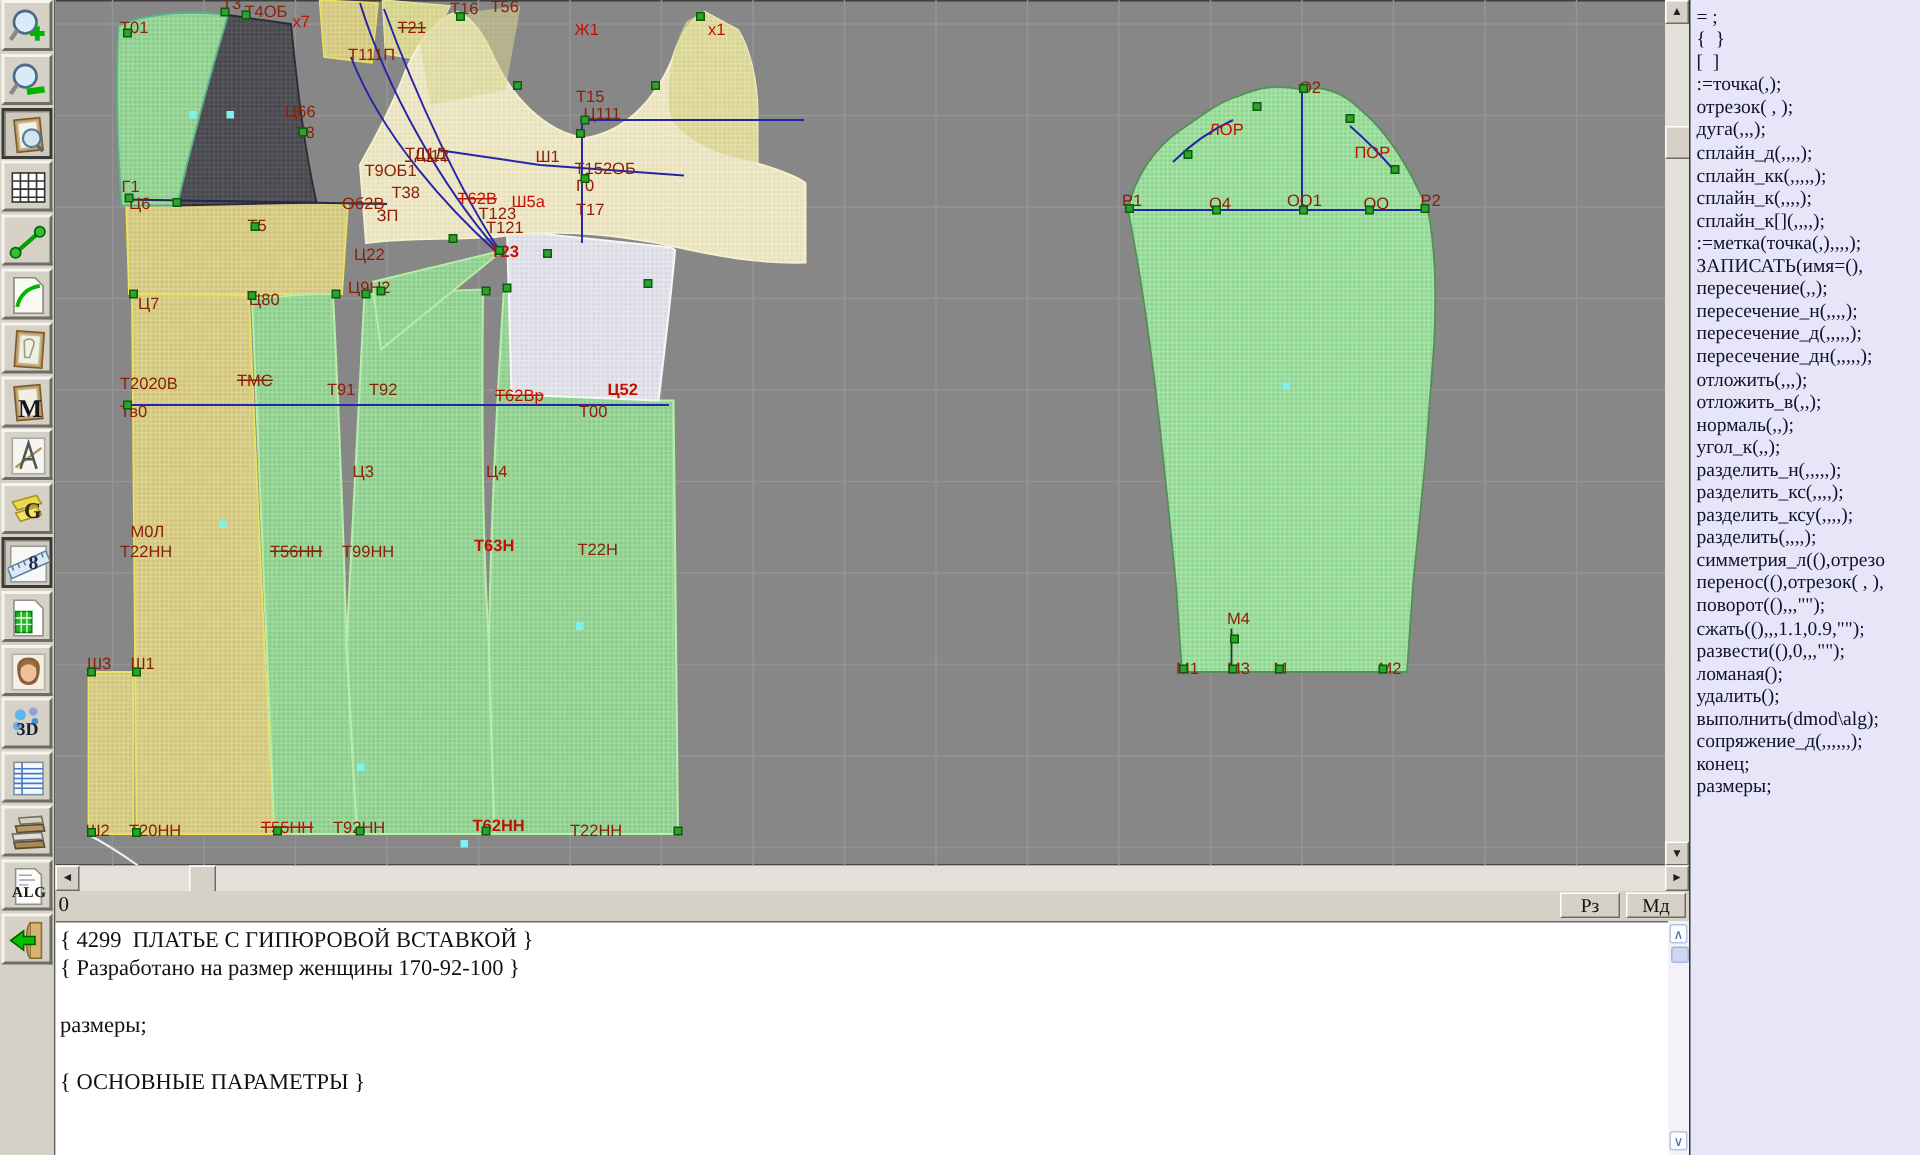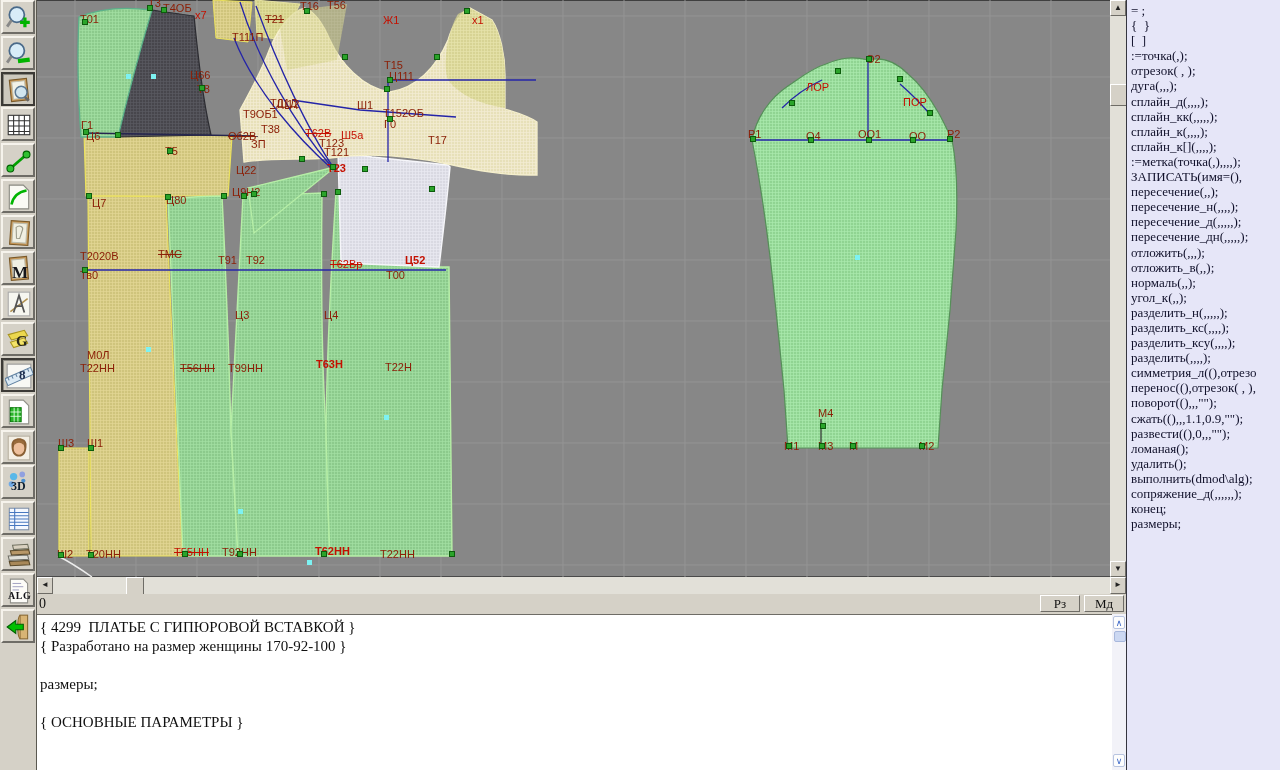--- a/index.html
+++ b/index.html
@@ -331,21 +331,21 @@
       <span class="lbl dr" style="left: 263px; top: 1px;">Т16</span>
       <span class="lbl dr" style="left: 290px; top: 0px;">Т56</span>
       <span class="lbl dr st" style="left: 228px; top: 14px;">Т21</span>
       <span class="lbl r" style="left: 346px; top: 15px;">Ж1</span>
       <span class="lbl r" style="left: 435px; top: 15px;">х1</span>
       <span class="lbl dr" style="left: 347px; top: 60px;">Т15</span>
       <span class="lbl dr" style="left: 352px; top: 71px;">Ц111</span>
       <span class="lbl dr" style="left: 320px; top: 100px;">Ш1</span>
       <span class="lbl dr" style="left: 346px; top: 108px;">Т152ОБ</span>
       <span class="lbl dr" style="left: 347px; top: 119px;">Г0</span>
-      <span class="lbl dr" style="left: 347px; top: 135px; margin-left: 44px;">Т17</span>
+      <span class="lbl dr" style="left: 347px; top: 135px;">Т17</span>
       <span class="lbl dr" style="left: 282px; top: 138px;">Т123</span>
       <span class="lbl dr" style="left: 287px; top: 147px;">Т121</span>
       <span class="lbl br" style="left: 290px; top: 163px;">Т23</span>
       <span class="lbl dr" style="left: 199px; top: 165px;">Ц22</span>
       <span class="lbl dr" style="left: 195px; top: 187px;">Ц9Н2</span>
       <span class="lbl dr" style="left: 129px; top: 195px;">Ц80</span>
       <span class="lbl dr" style="left: 55px; top: 198px;">Ц7</span>
       <span class="lbl dr" style="left: 43px; top: 251px;">Т2020В</span>
       <span class="lbl dr st" style="left: 121px; top: 249px;">ТМС</span>
       <span class="lbl dr" style="left: 43px; top: 270px;">Тв0</span>

